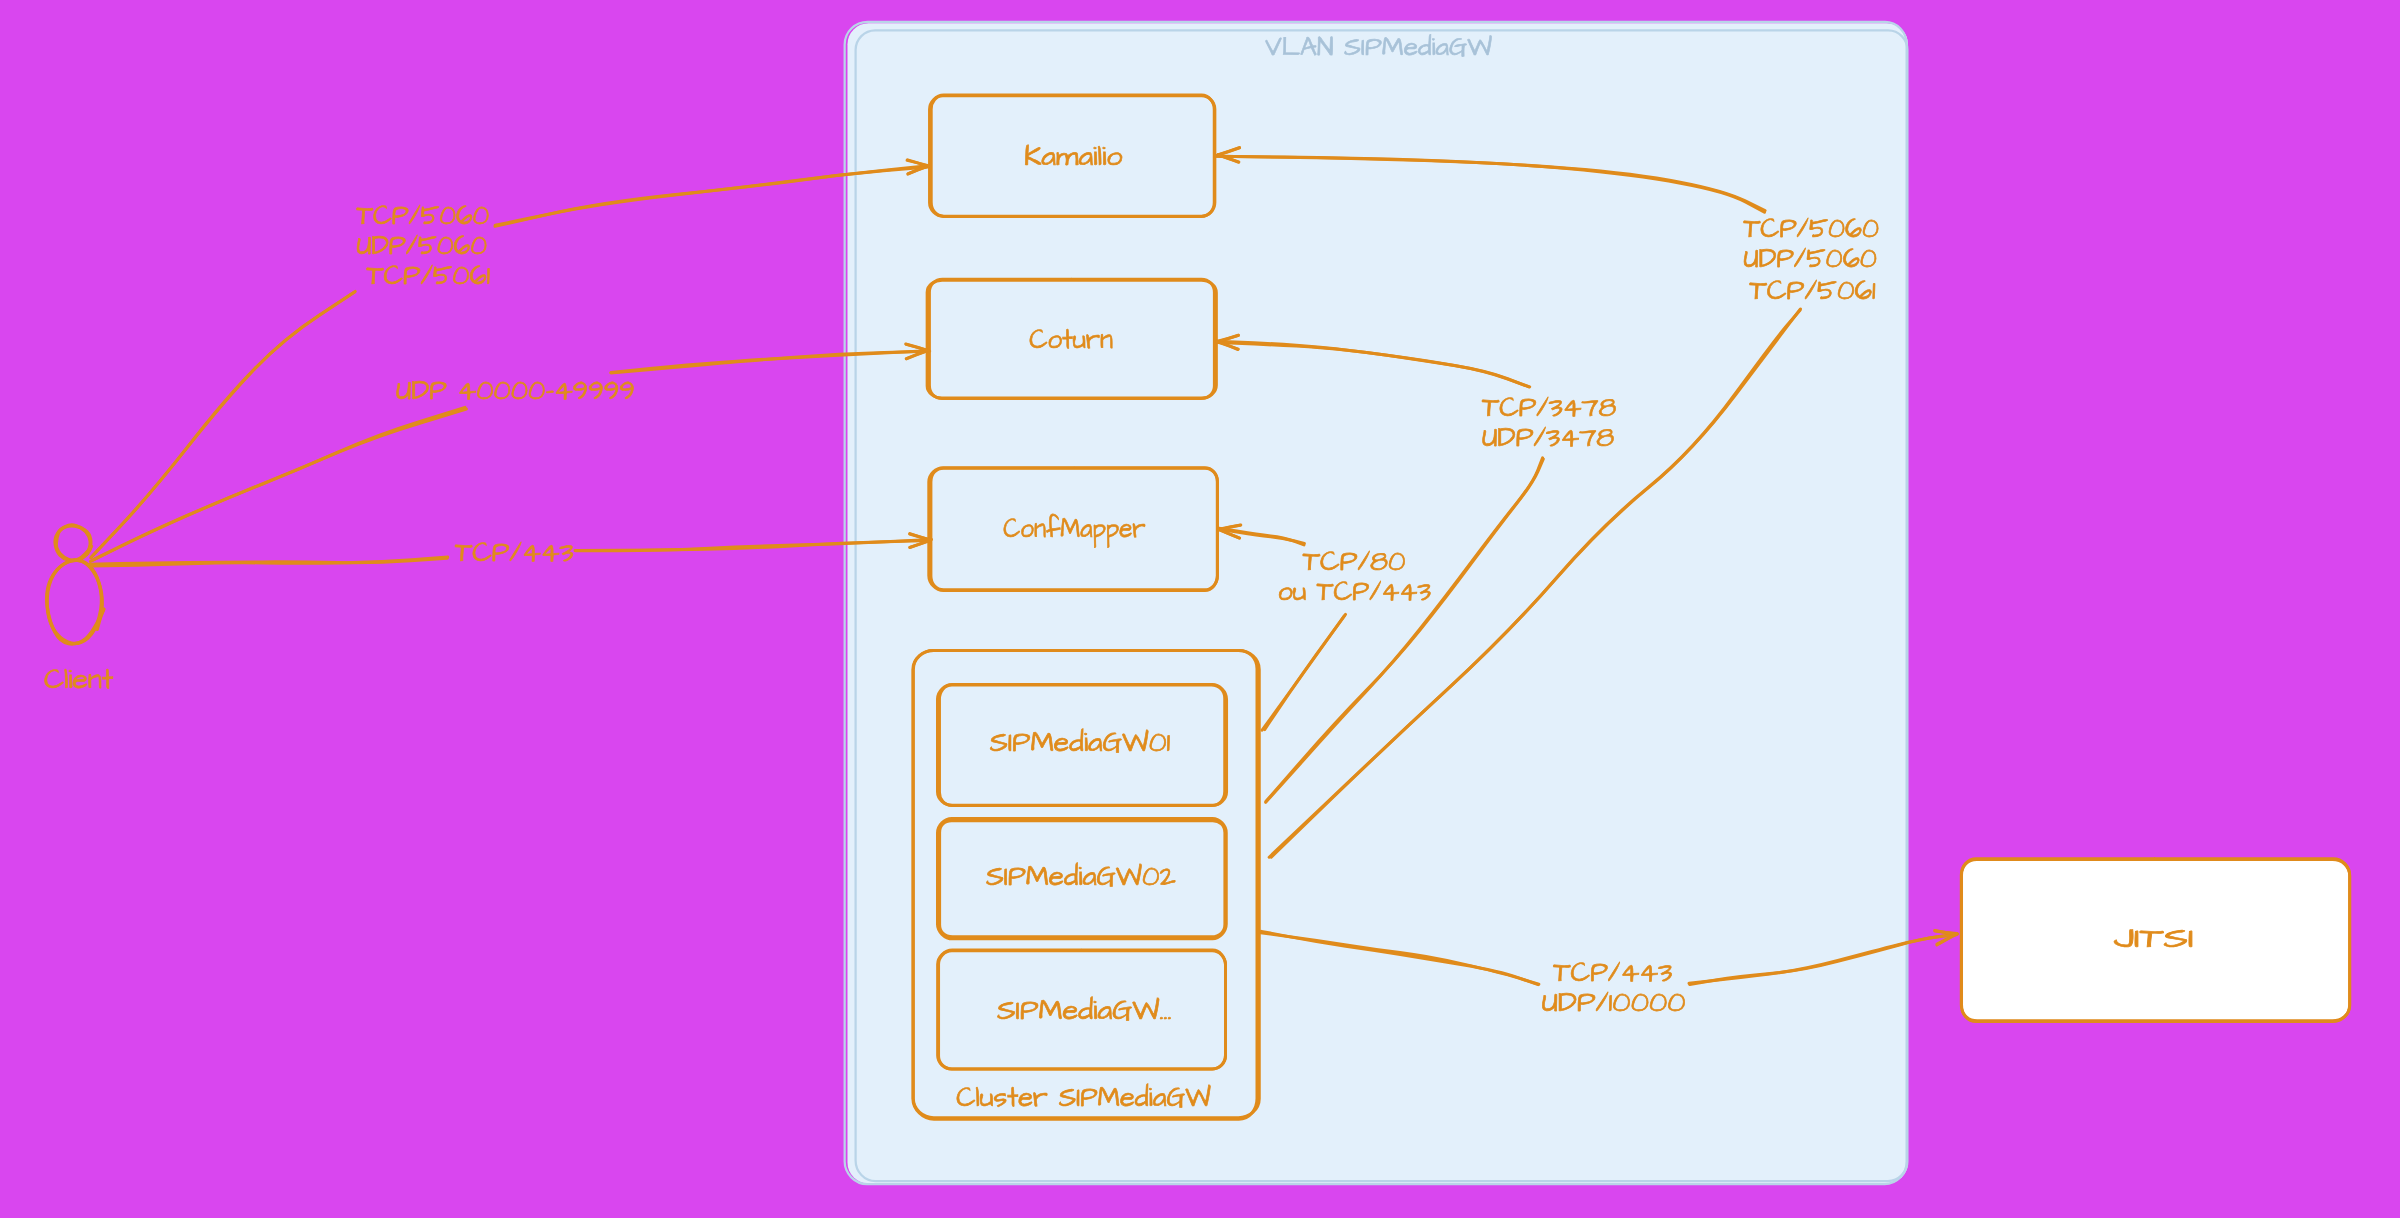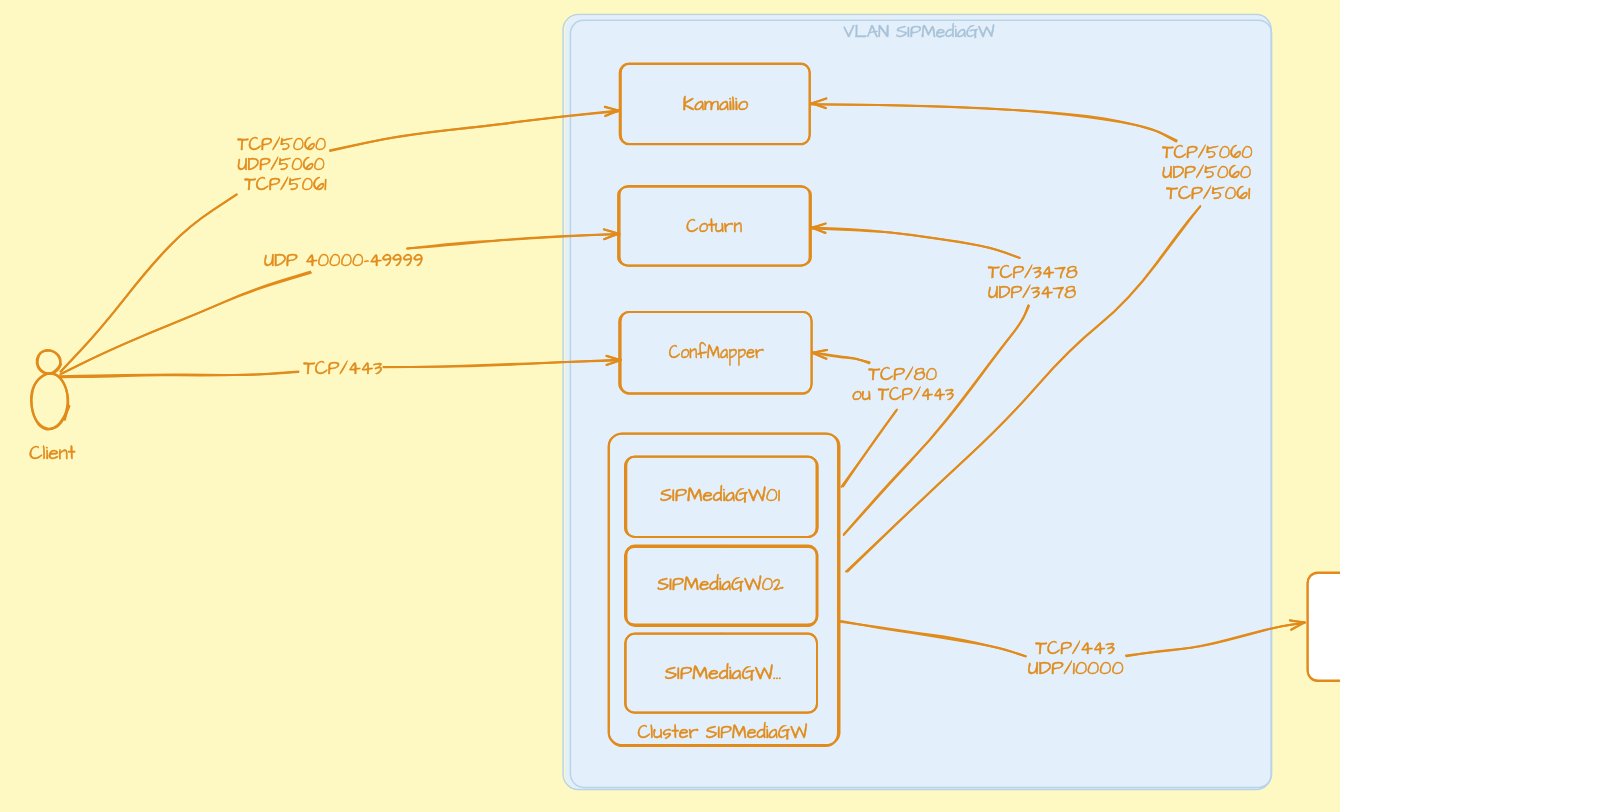--- a/index.html
+++ b/index.html
@@ -1,17 +1,17 @@
 <!DOCTYPE html>
 <html><head>
 <meta charset="utf-8">
 <title>VLAN SIPMediaGW</title>
 <style>
   html,body{margin:0;padding:0;background:#ffffff;}
-  #canvas{position:relative;width:1340px;height:812px;overflow:hidden;background:#fef9c3;}
+  #canvas{position:relative;width:1600px;height:812px;overflow:hidden;background:#d946ef;}
   svg{display:block;}
   .hw{font-family:"Architects Daughter","Comic Relief","Liberation Sans",sans-serif;}
 </style>
 </head>
 <body>
 
 <div id="canvas">
 <svg width="1600" height="812" viewBox="0 0 1600 812" xmlns="http://www.w3.org/2000/svg">
 <g>
 <rect x="565" y="15.5" width="707" height="773.5" rx="14" fill="#e3f0fb"></rect>

